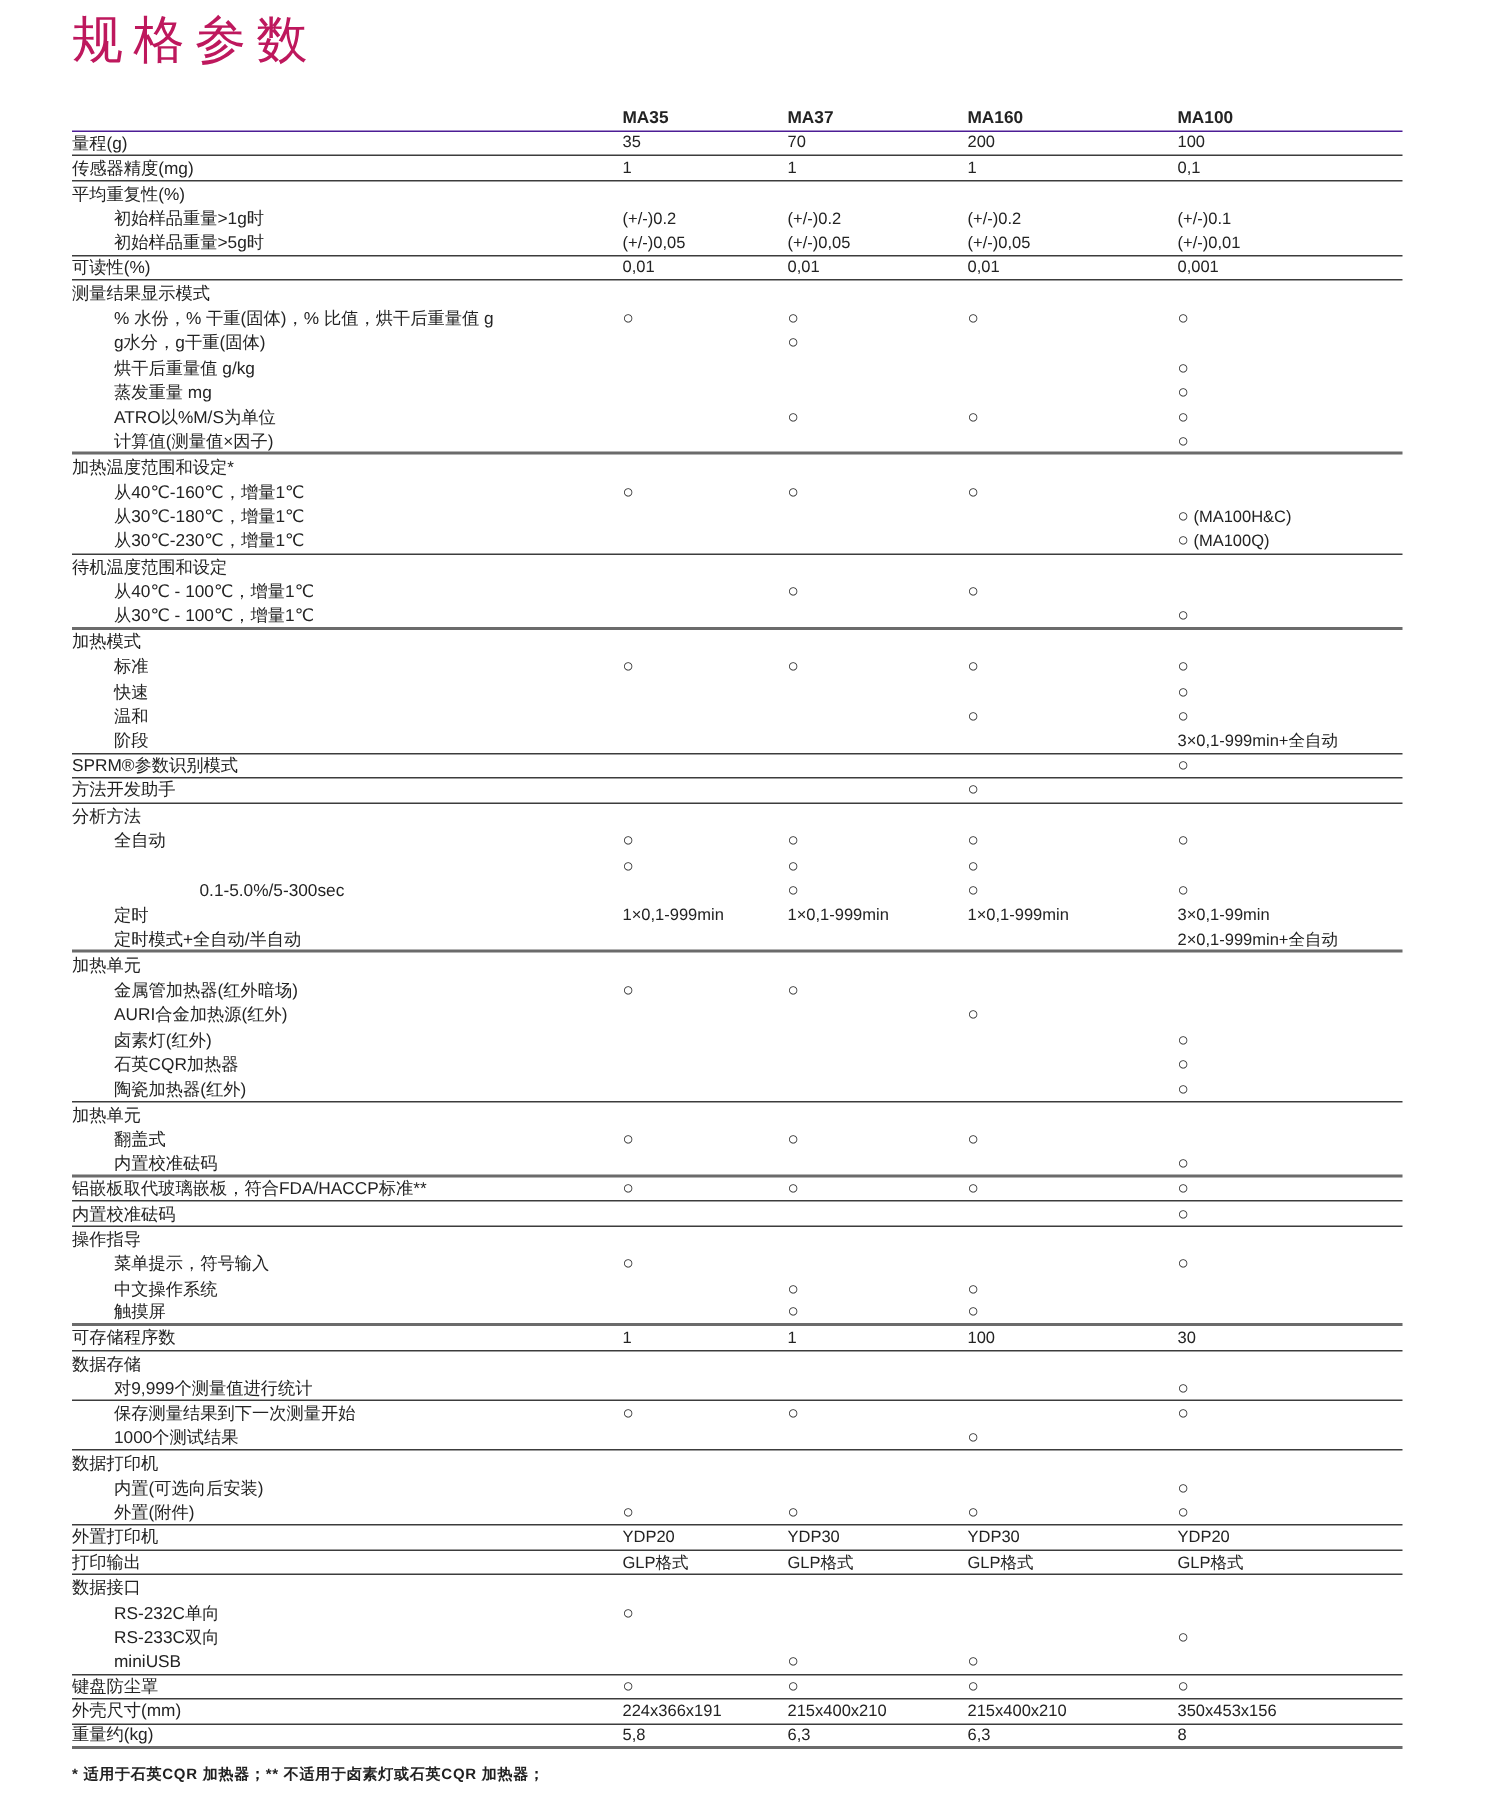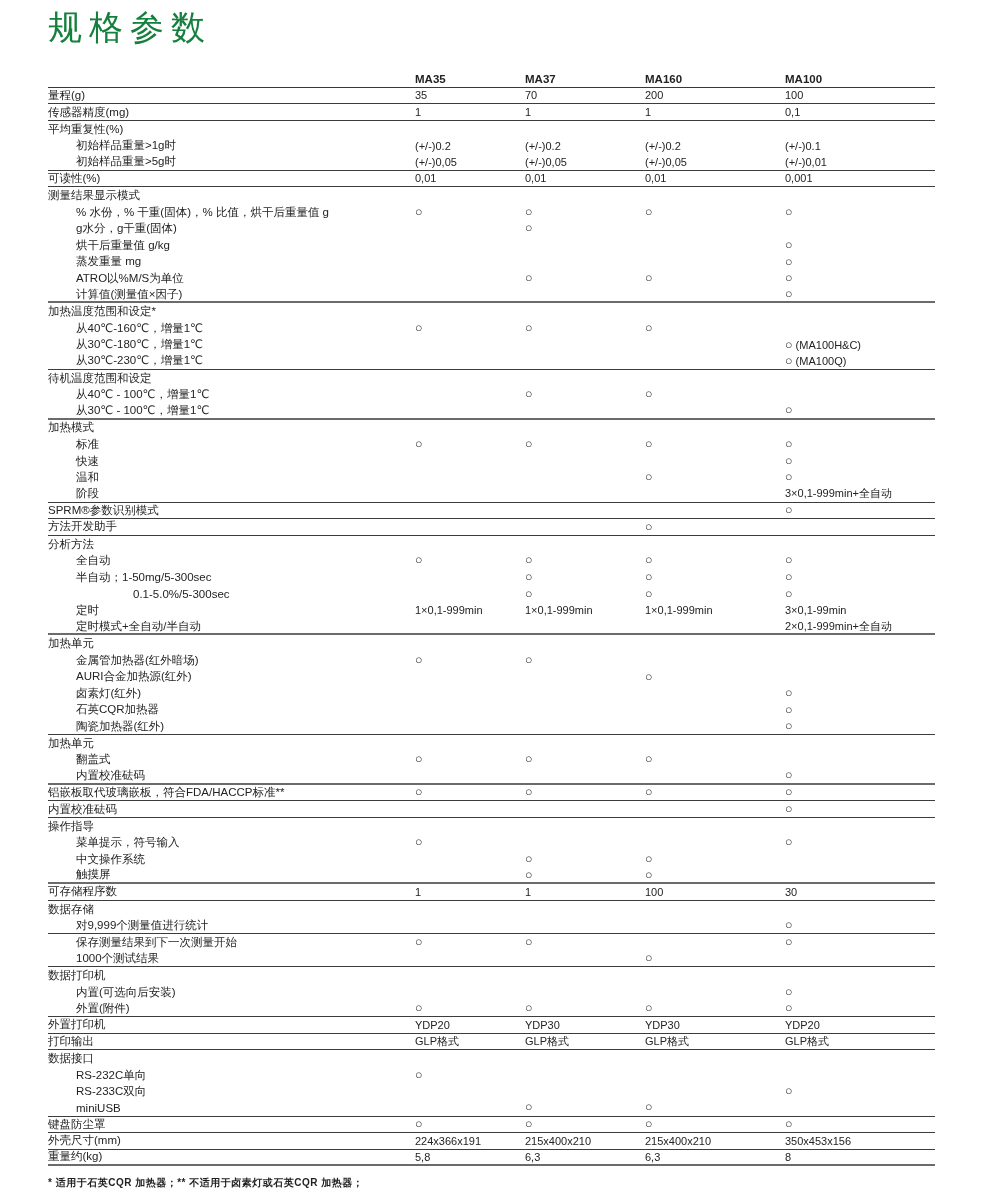--- a/index.html
+++ b/index.html
@@ -11,21 +11,21 @@
     background:#ffffff;
     color:#232323;
     font-family:"Liberation Sans","DejaVu Sans",sans-serif;
     overflow:hidden;
   }
   .title{
     font-family:"DejaVu Serif","Liberation Serif",serif;
     font-size:34px;
     font-weight:500;
     letter-spacing:7px;
-    color:#15803d;
+    color:#be185d;
     margin:0;
     line-height:1.15;
   }
   .spec-table{
     margin-top:24px;
     width:887px;
   }
   .row{
     display:grid;
     grid-template-columns:367px 110px 120px 140px 150px;
@@ -277,21 +277,20 @@
         <div class="cell"></div>
       </div>
       <div class="row">
         <div class="label i1">全自动</div>
         <div class="cell"><span class="circ">○</span></div>
         <div class="cell"><span class="circ">○</span></div>
         <div class="cell"><span class="circ">○</span></div>
         <div class="cell"><span class="circ">○</span></div>
       </div>
       <div class="row">
-        <div class="label i1">半自动；1-50mg/5-300sec</div>
         <div class="cell"></div>
         <div class="cell"><span class="circ">○</span></div>
         <div class="cell"><span class="circ">○</span></div>
         <div class="cell"><span class="circ">○</span></div>
       </div>
       <div class="row">
         <div class="label i2">0.1-5.0%/5-300sec</div>
         <div class="cell"></div>
         <div class="cell"><span class="circ">○</span></div>
         <div class="cell"><span class="circ">○</span></div>

